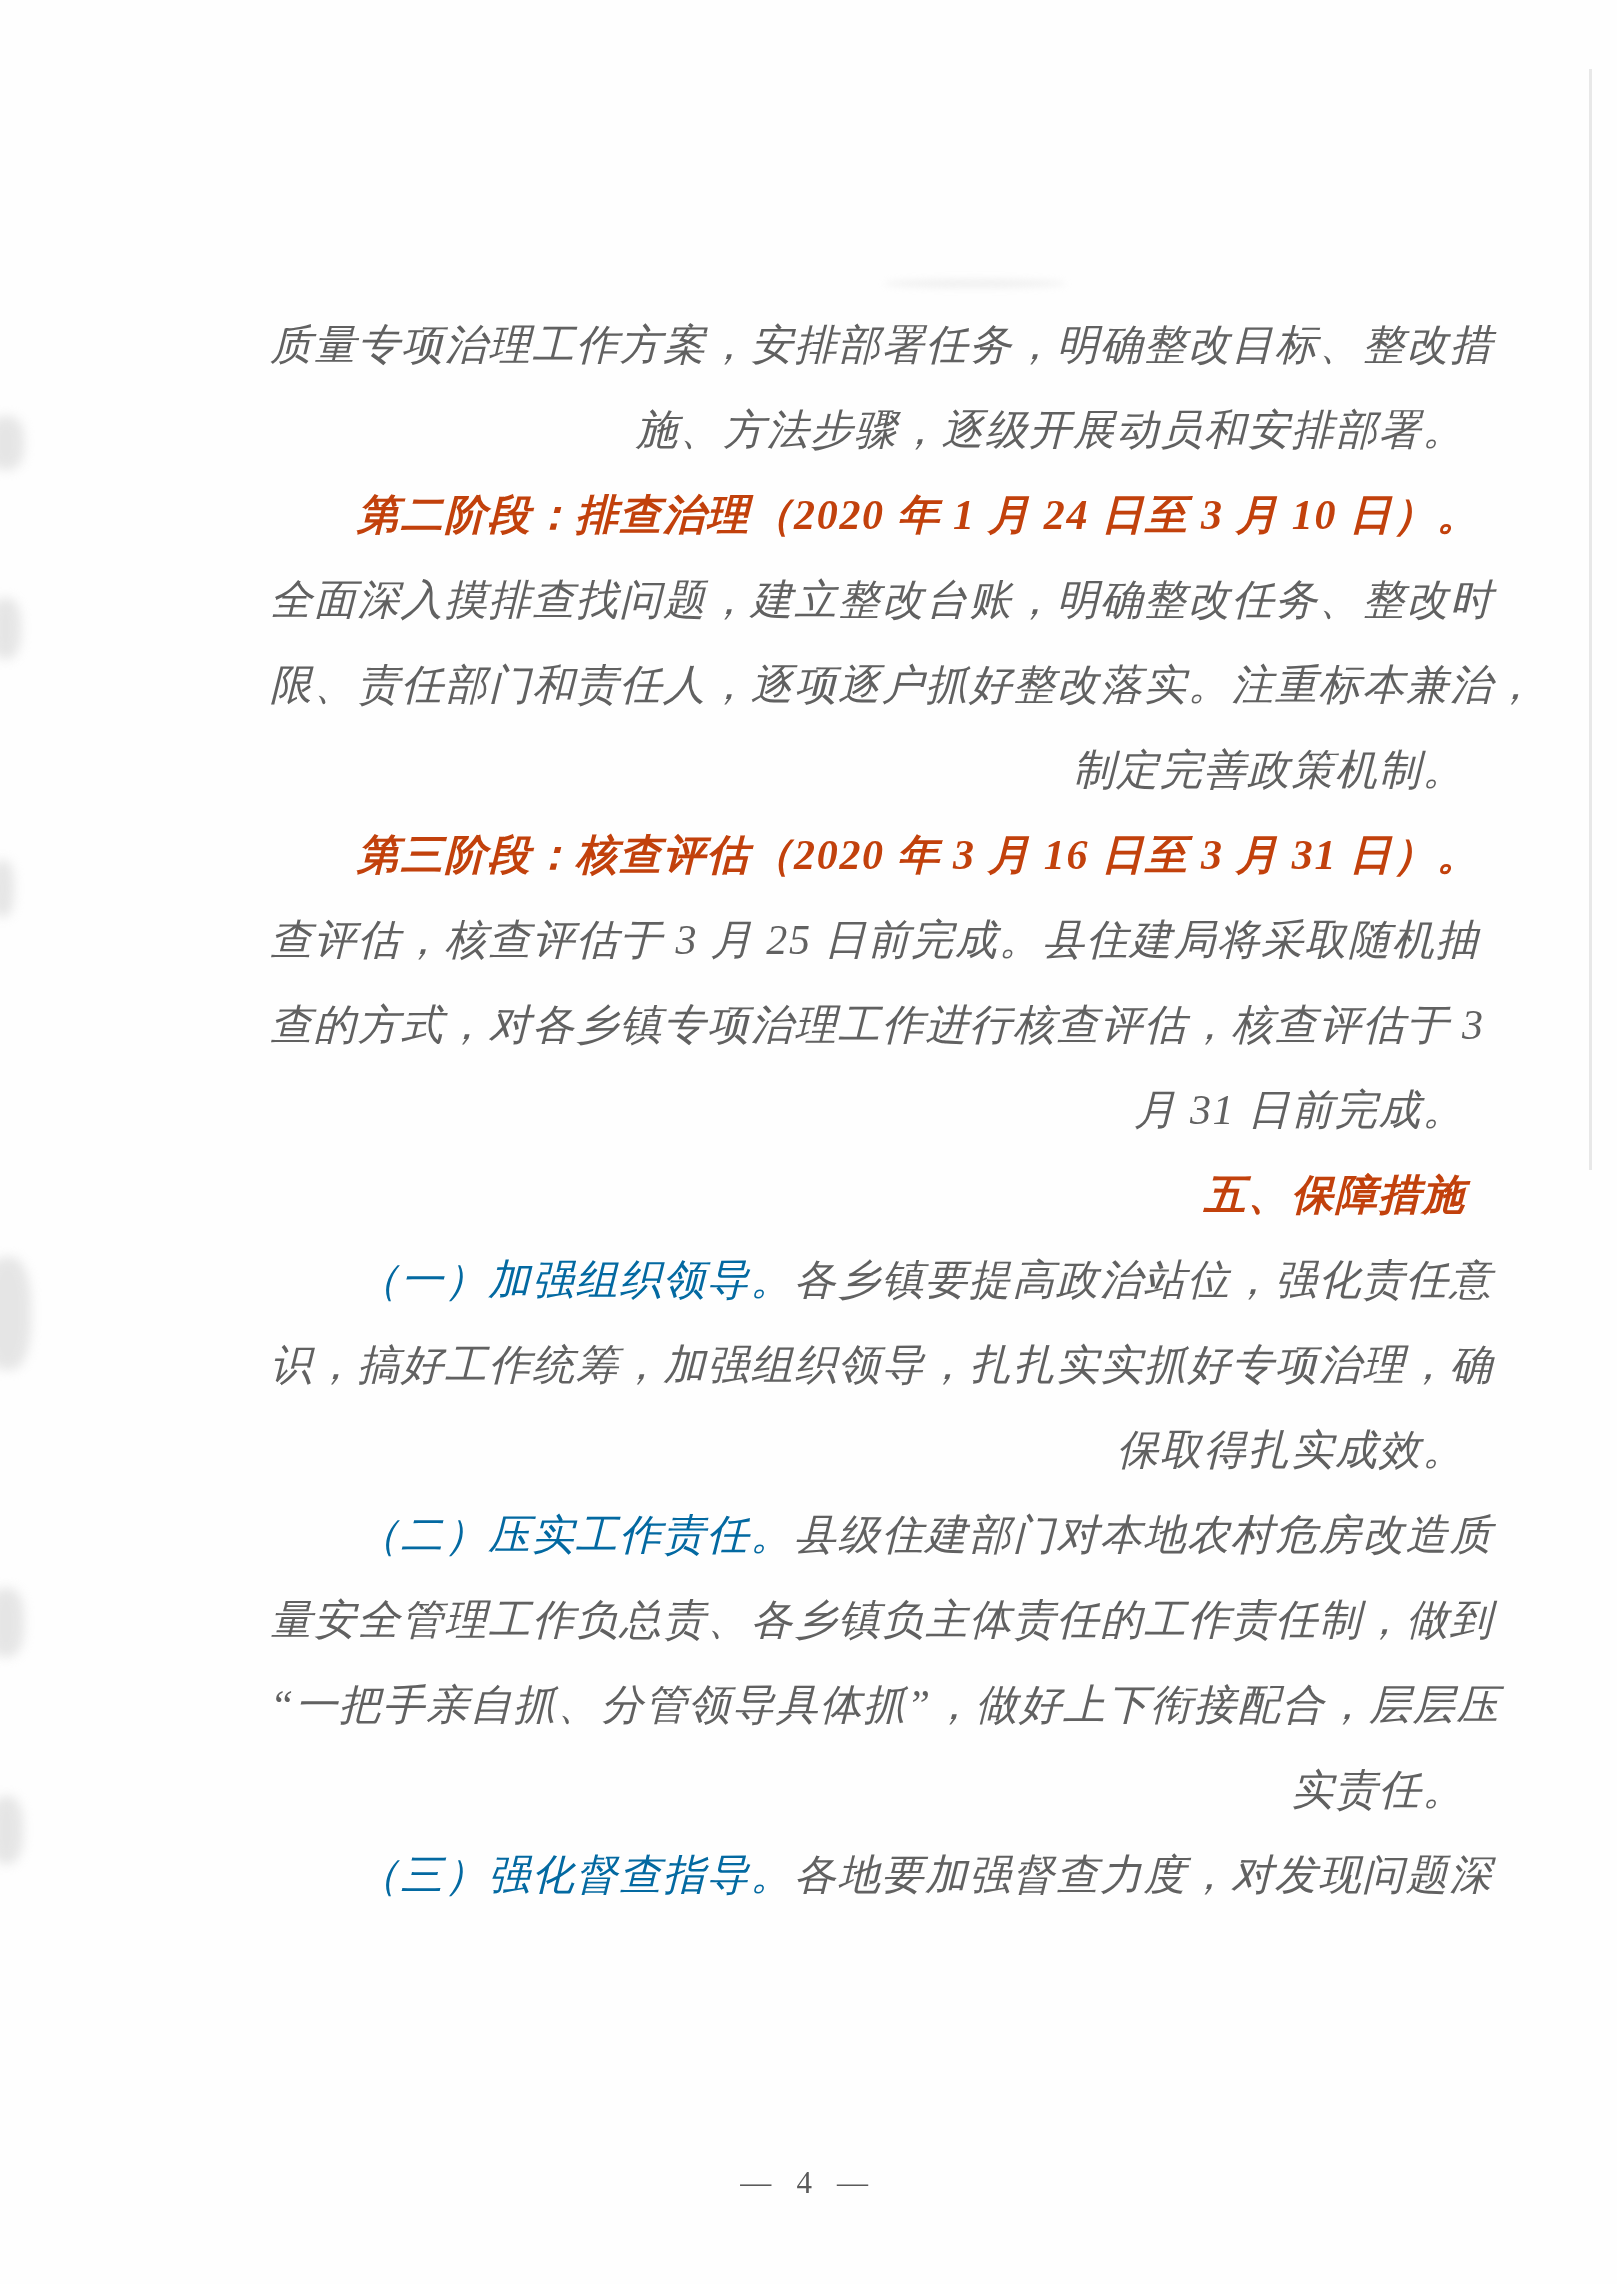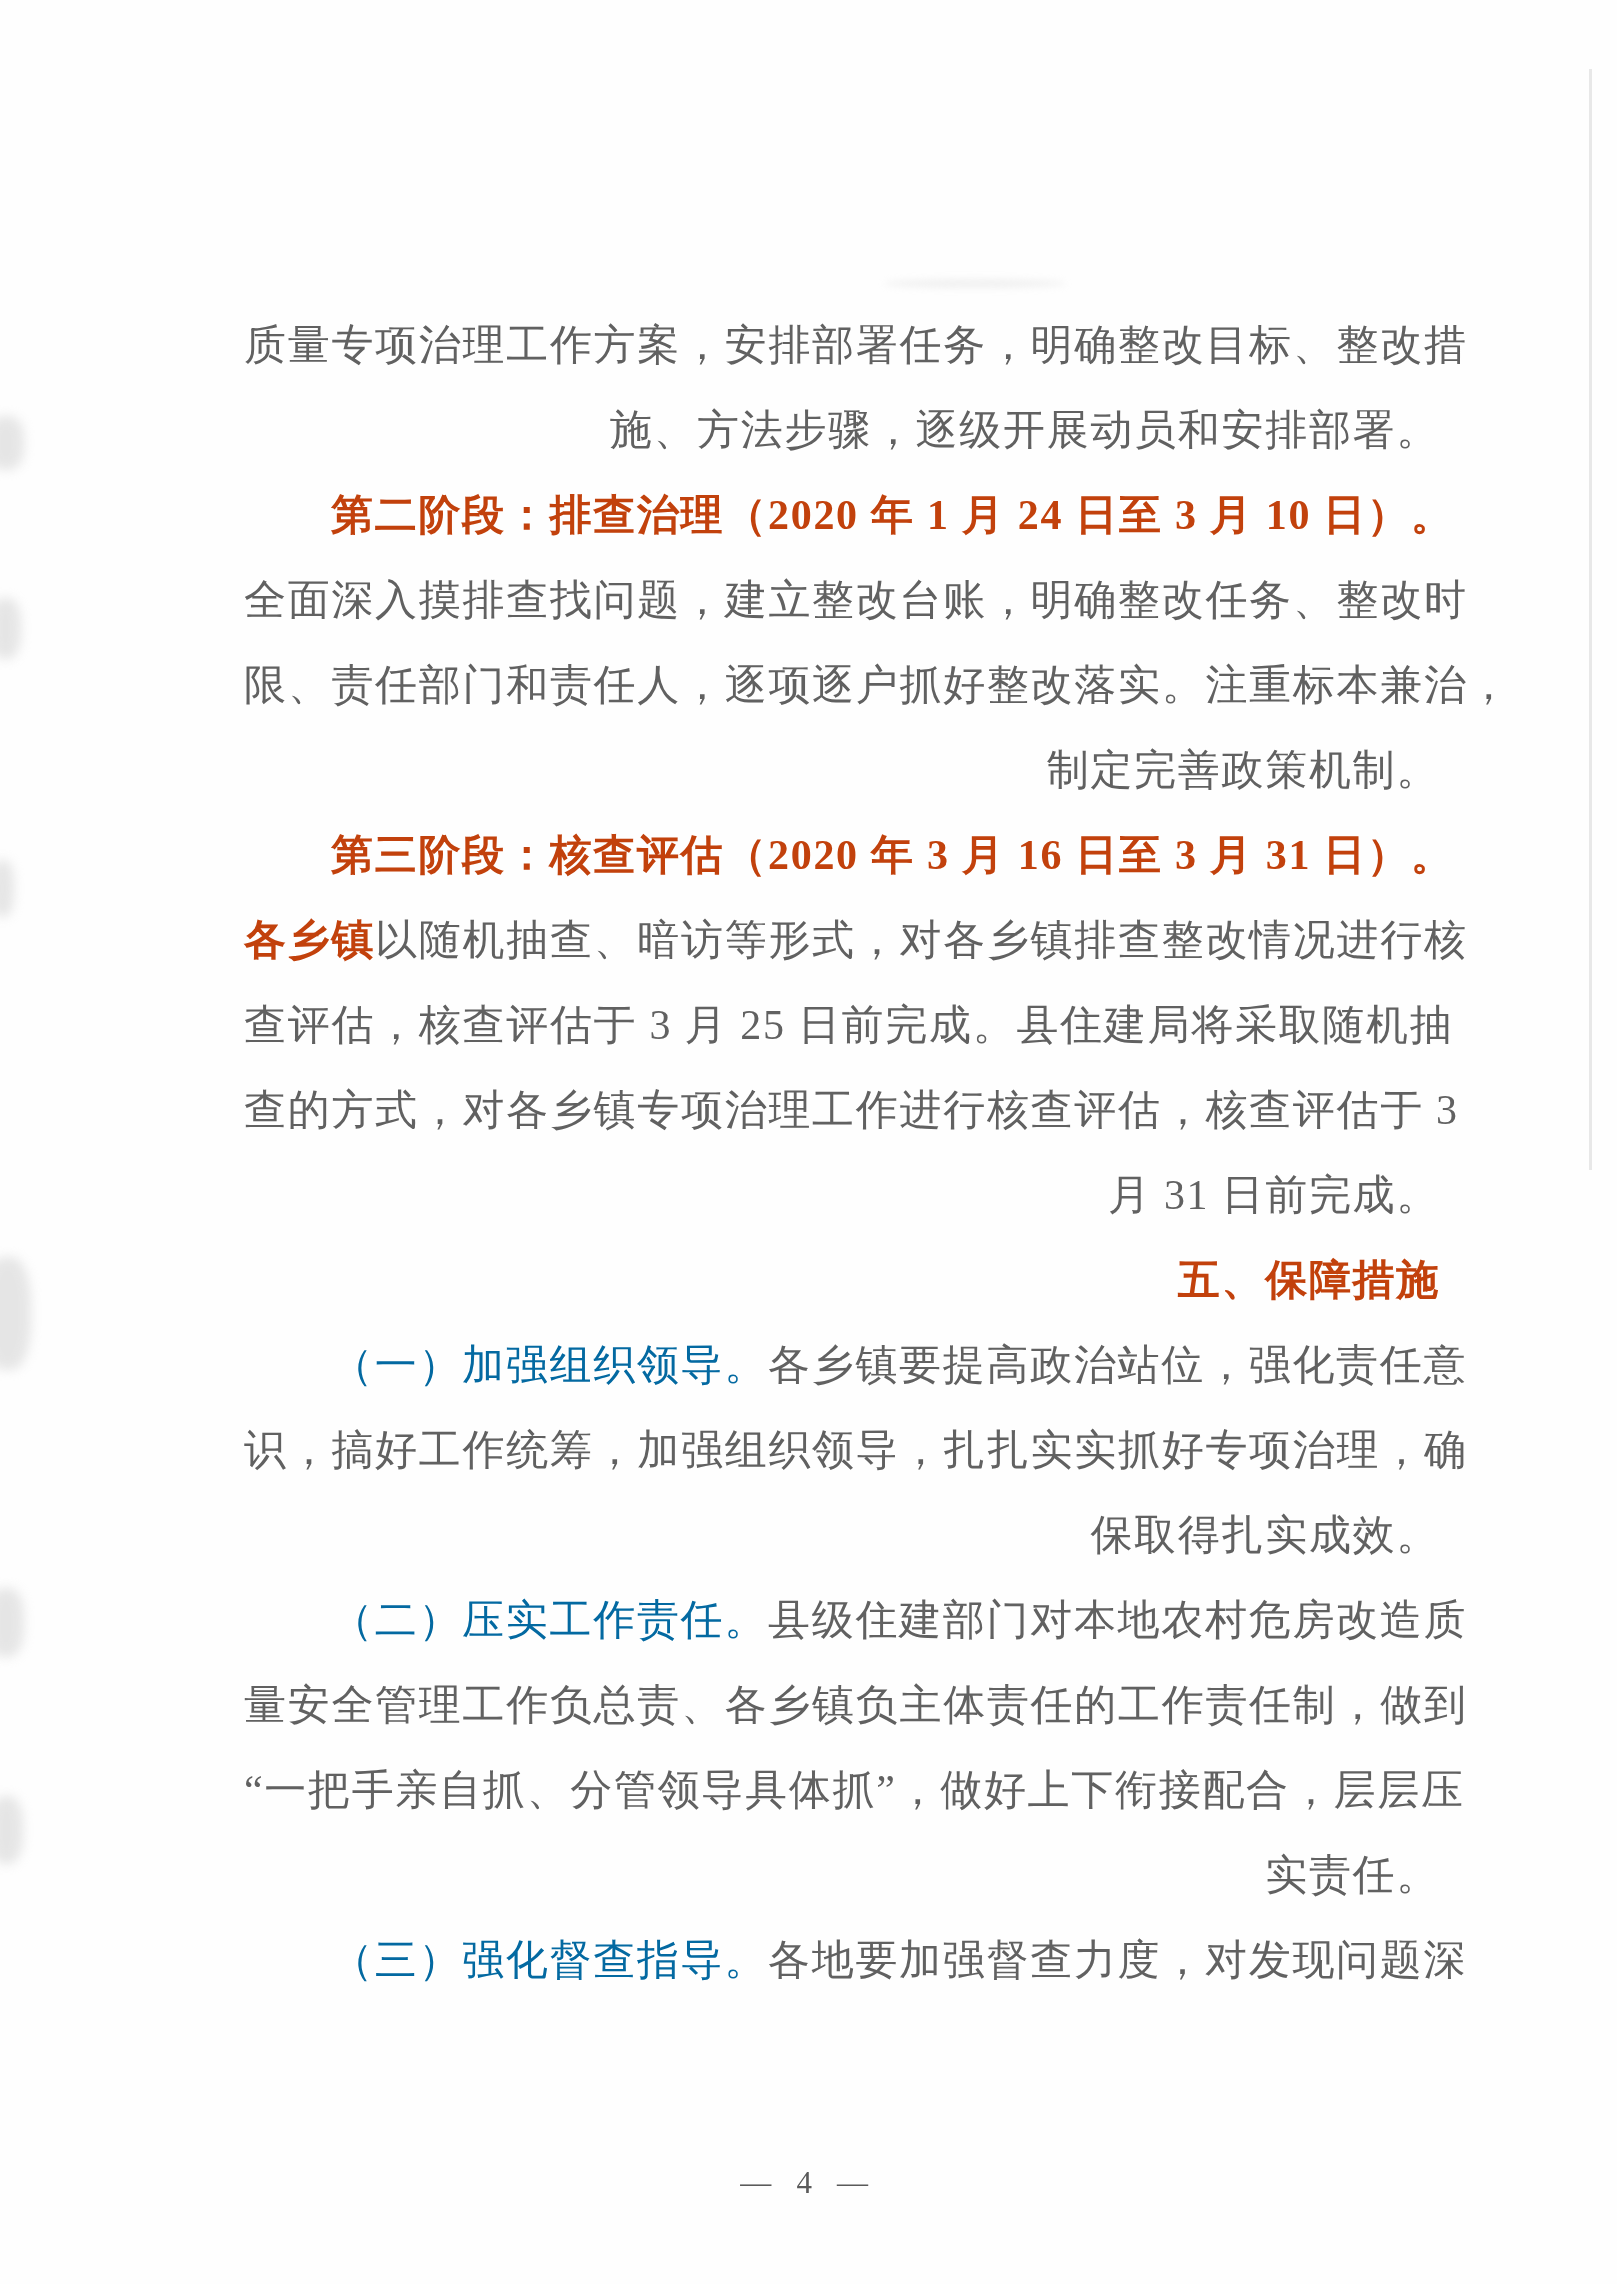--- a/index.html
+++ b/index.html
@@ -10,23 +10,24 @@
   .page {
     position: relative;
     width: 1617px;
     height: 2284px;
     background: #fefefe;
     overflow: hidden;
     font-family: "Liberation Serif", "DejaVu Serif", serif;
   }
   .content {
     position: absolute;
-    left: 244px;
+    left: 270px;
     top: 303px;
     width: 1196px;
+    font-style: italic;
   }
   .line {
     height: 85px;
     line-height: 85px;
     font-size: 42px;
     letter-spacing: 1.7px;
     color: #616161;
     text-align: justify;
     text-align-last: justify;
     white-space: nowrap;
@@ -129,23 +130,20 @@
     </div>
 
     <div class="line no-just">
       <span>制定完善政策机制。</span>
     </div>
 
     <div class="line indent">
       <span class="seg-bold">第三阶段：核查评估（2020 年 3 月 16 日至 3 月 31 日）。</span>
     </div>
 
-    <div class="line">
-      <span class="seg-bold">各乡镇</span><span>以随机抽查、暗访等形式，对各乡镇排查整改情况进行核</span>
-    </div>
 
     <div class="line">
       <span>查评估，核查评估于 3 月 25 日前完成。县住建局将采取随机抽</span>
     </div>
 
     <div class="line">
       <span>查的方式，对各乡镇专项治理工作进行核查评估，核查评估于 3</span>
     </div>
 
     <div class="line no-just">

